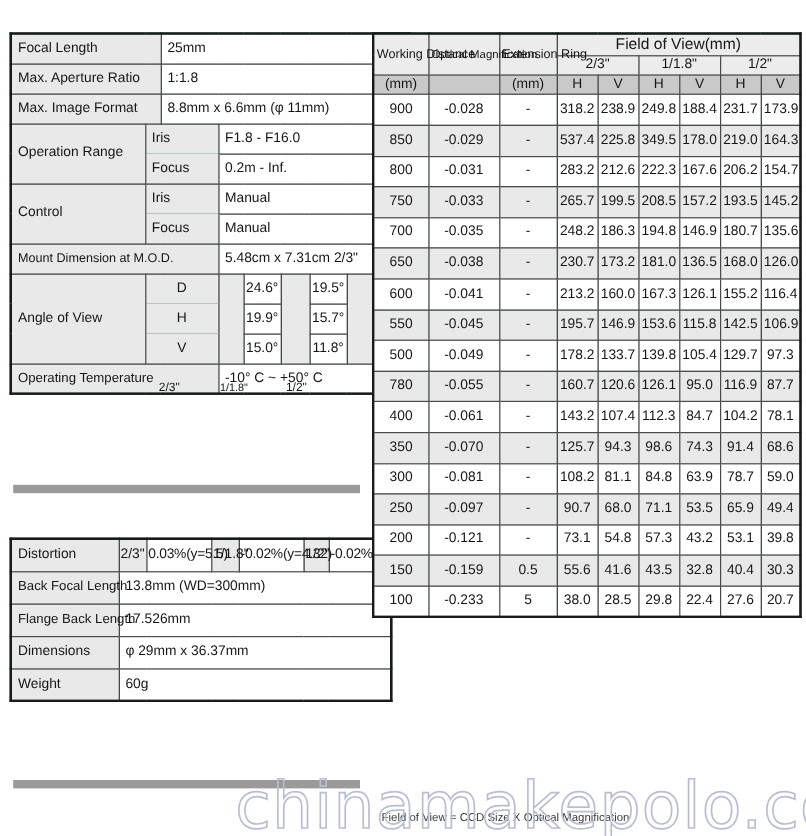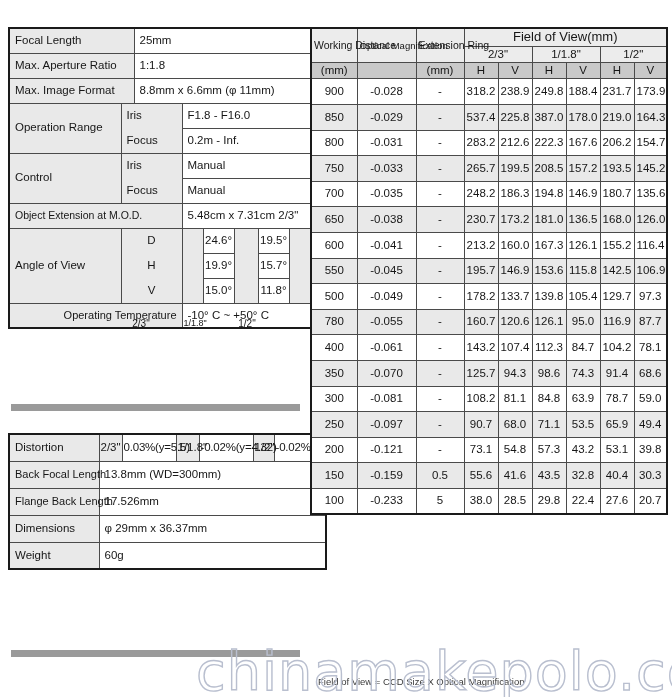--- a/index.html
+++ b/index.html
@@ -42,21 +42,21 @@
   .aov-val { text-align: center !important; padding: 0 1px !important; background:#ffffff; font-size: 11px;}
   .aov-dhv { text-align: center !important; }
   .tiny { font-size: 6.2px; letter-spacing: -0.2px; text-align:center !important; padding:0 1px !important; }
   .tiny-fmt { font-size: 7px; text-align:center !important; padding:0 1px !important; background:#e9e9e9;}
 
   .shadowbar {
     position: absolute; background: #9a9a9a; height: 7px;
   }
 
   
-  #tblLeftBot { position: absolute; left: 8px; top: 433px; width: 289px; }
+  #tblLeftBot { position: absolute; left: 8px; top: 448px; width: 289px; }
   #tblLeftBot td { height: 27px; }
 
   
   #tblRight { position: absolute; left: 310px; top: 27px; width: 356px; }
   #tblRight th, #tblRight td {
     text-align: center;
     padding: 1px 2px;
     font-size: 11.5px;
   }
   #tblRight thead th { background: #ececec; }
@@ -128,21 +128,21 @@
         <td class="lbl" rowspan="2">Control</td>
         <td class="sub nb-b" colspan="2">Iris</td>
         <td class="val" colspan="6">Manual</td>
       </tr>
       <tr>
         <td class="sub nb-t" colspan="2">Focus</td>
         <td class="val" colspan="6">Manual</td>
       </tr>
 
       <tr>
-        <td class="lbl" colspan="3" style="font-size:10.5px; padding-right:1px;">Object Extension at M.O.D.</td>
+        <td class="lbl" colspan="3" style="font-size:10.5px; padding-right:1px;">Mount Dimension at M.O.D.</td>
         <td class="val" colspan="6">5.48cm x 7.31cm 2/3"</td>
       </tr>
 
       <tr>
         <td class="lbl" rowspan="3">Angle of View</td>
         <td class="sub aov-dhv nb-b" colspan="2">D</td>
         <td class="sub" rowspan="3" style="background:#e9e9e9;"></td>
         <td class="aov-val">24.6°</td>
         <td class="sub" rowspan="3" style="background:#e9e9e9;"></td>
         <td class="aov-val">19.5°</td>
@@ -156,21 +156,21 @@
         <td class="aov-val">14.5°</td>
       </tr>
       <tr>
         <td class="sub aov-dhv nb-t" colspan="2">V</td>
         <td class="aov-val">15.0°</td>
         <td class="aov-val">11.8°</td>
         <td class="aov-val">10.9°</td>
       </tr>
 
       <tr>
-        <td class="lbl" colspan="3" style="font-size:11px;text-align:right;">Operating Temperature</td>
+        <td class="lbl" colspan="3" style="font-size:11px;">Operating Temperature</td>
         <td class="val" colspan="6">-10° C ~ +50° C</td>
       </tr>
     </tbody>
   </table>
 
   <div style="position:absolute;left:130px;top:318px;width:22px;text-align:center;font-size:10px;color:#161616;">2/3"</div>
   <div style="position:absolute;left:182px;top:318px;width:26px;text-align:center;font-size:9px;color:#161616;">1/1.8"</div>
   <div style="position:absolute;left:236px;top:318px;width:22px;text-align:center;font-size:10px;color:#161616;">1/2"</div>
 
   <div class="shadowbar" style="left:11px; top:404px; width:289px;"></div>
@@ -263,21 +263,21 @@
           <td>188.4</td>
           <td>231.7</td>
           <td>173.9</td>
         </tr>
         <tr class="even">
           <td>850</td>
           <td>-0.029</td>
           <td>-</td>
           <td>537.4</td>
           <td>225.8</td>
-          <td>387.0</td>
+          <td>349.5</td>
           <td>178.0</td>
           <td>219.0</td>
           <td>164.3</td>
         </tr>
         <tr class="odd">
           <td>800</td>
           <td>-0.031</td>
           <td>-</td>
           <td>283.2</td>
           <td>212.6</td>

